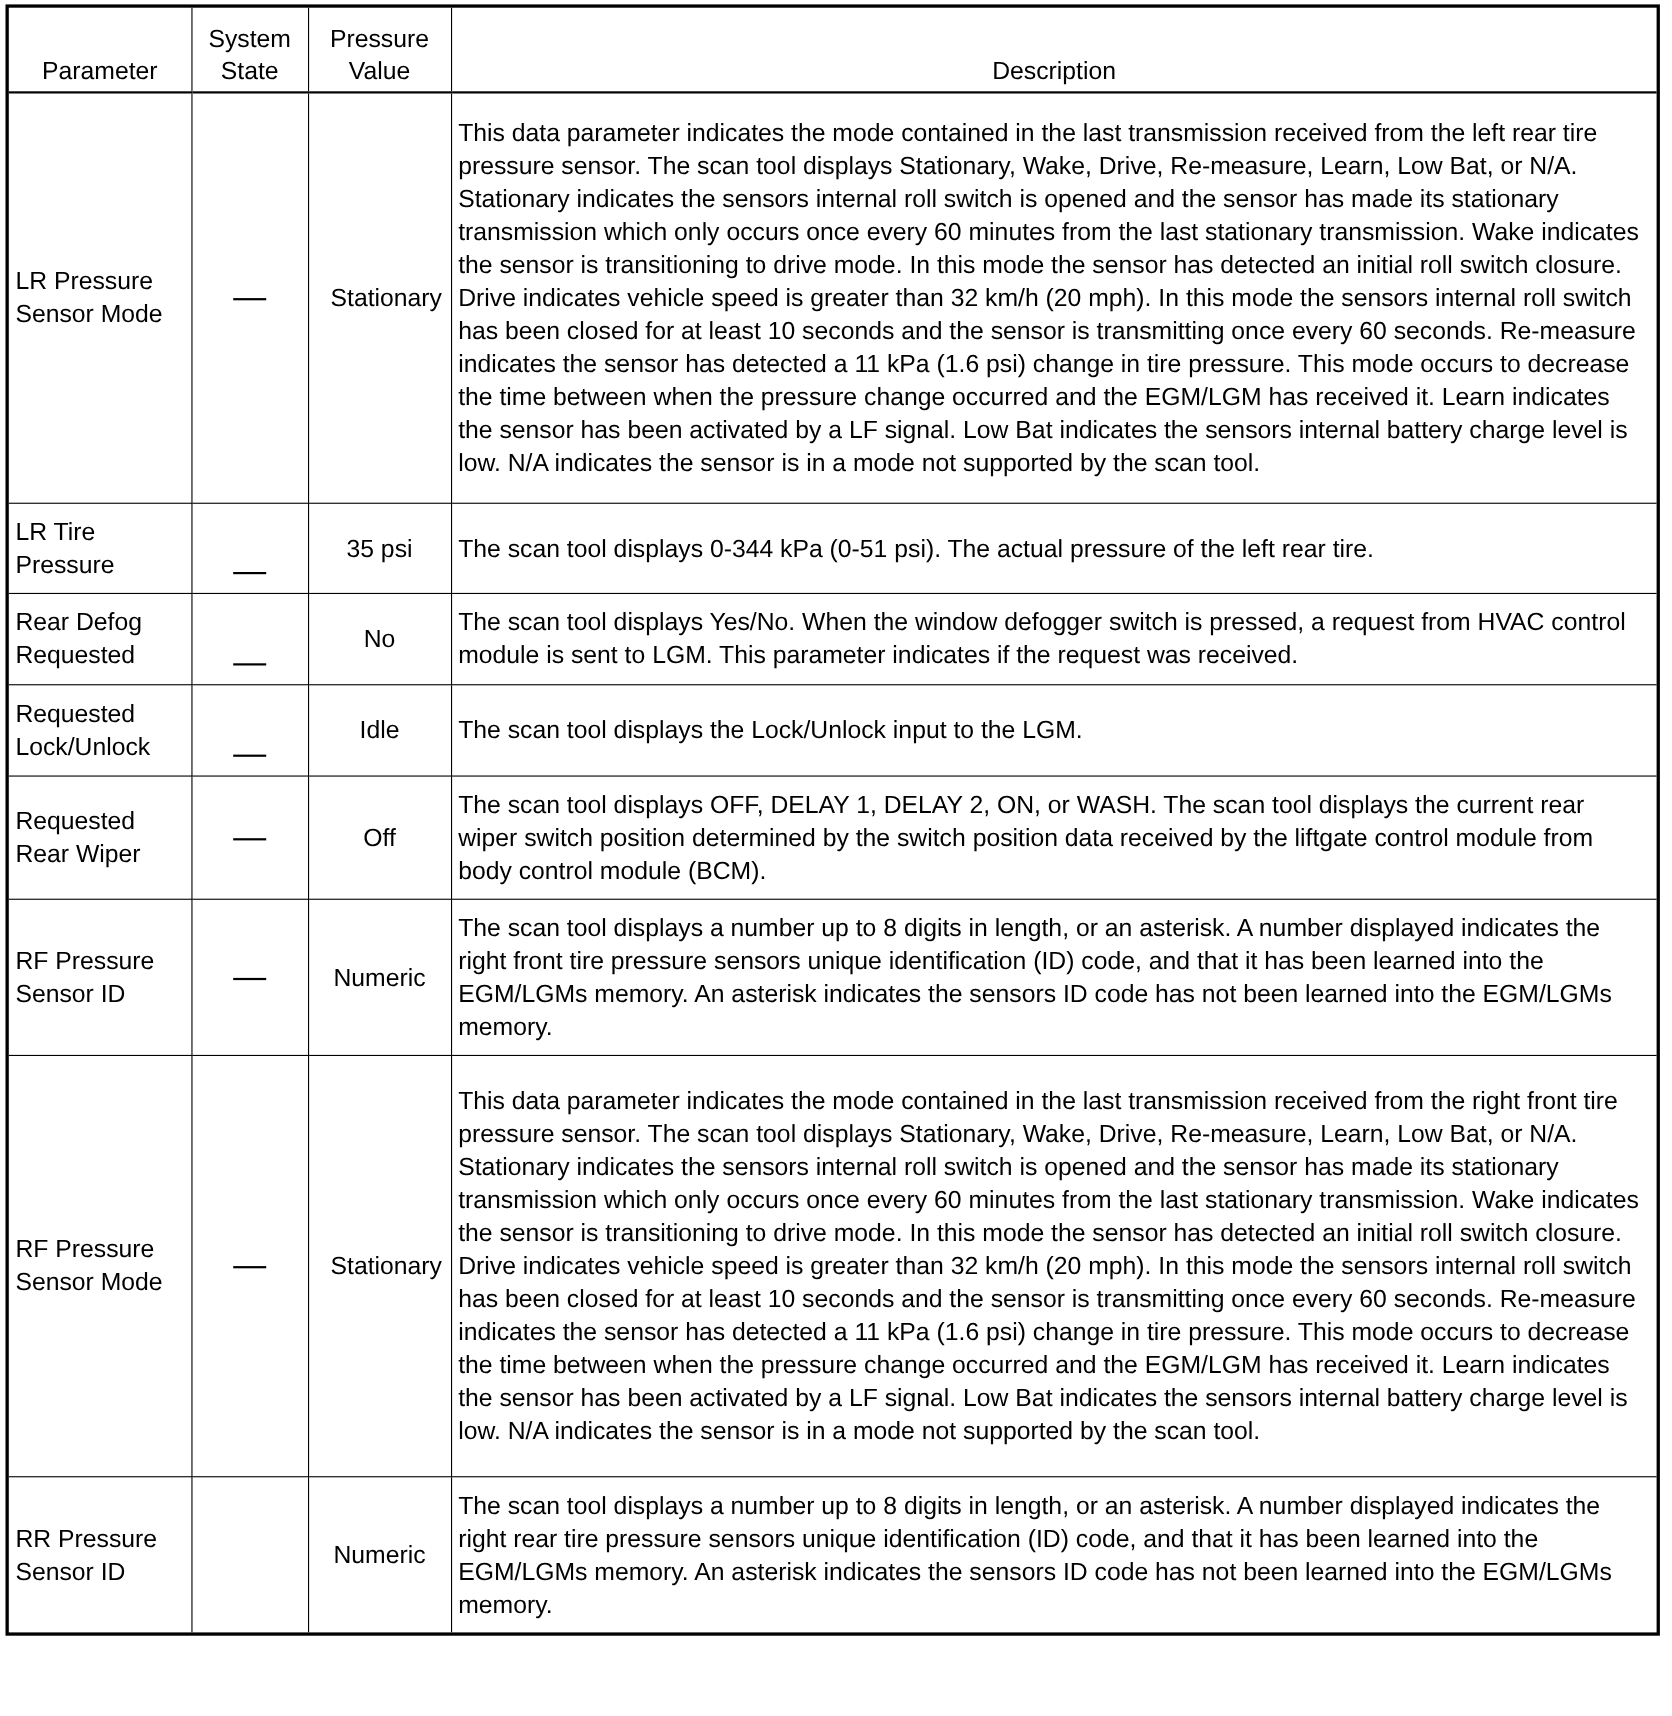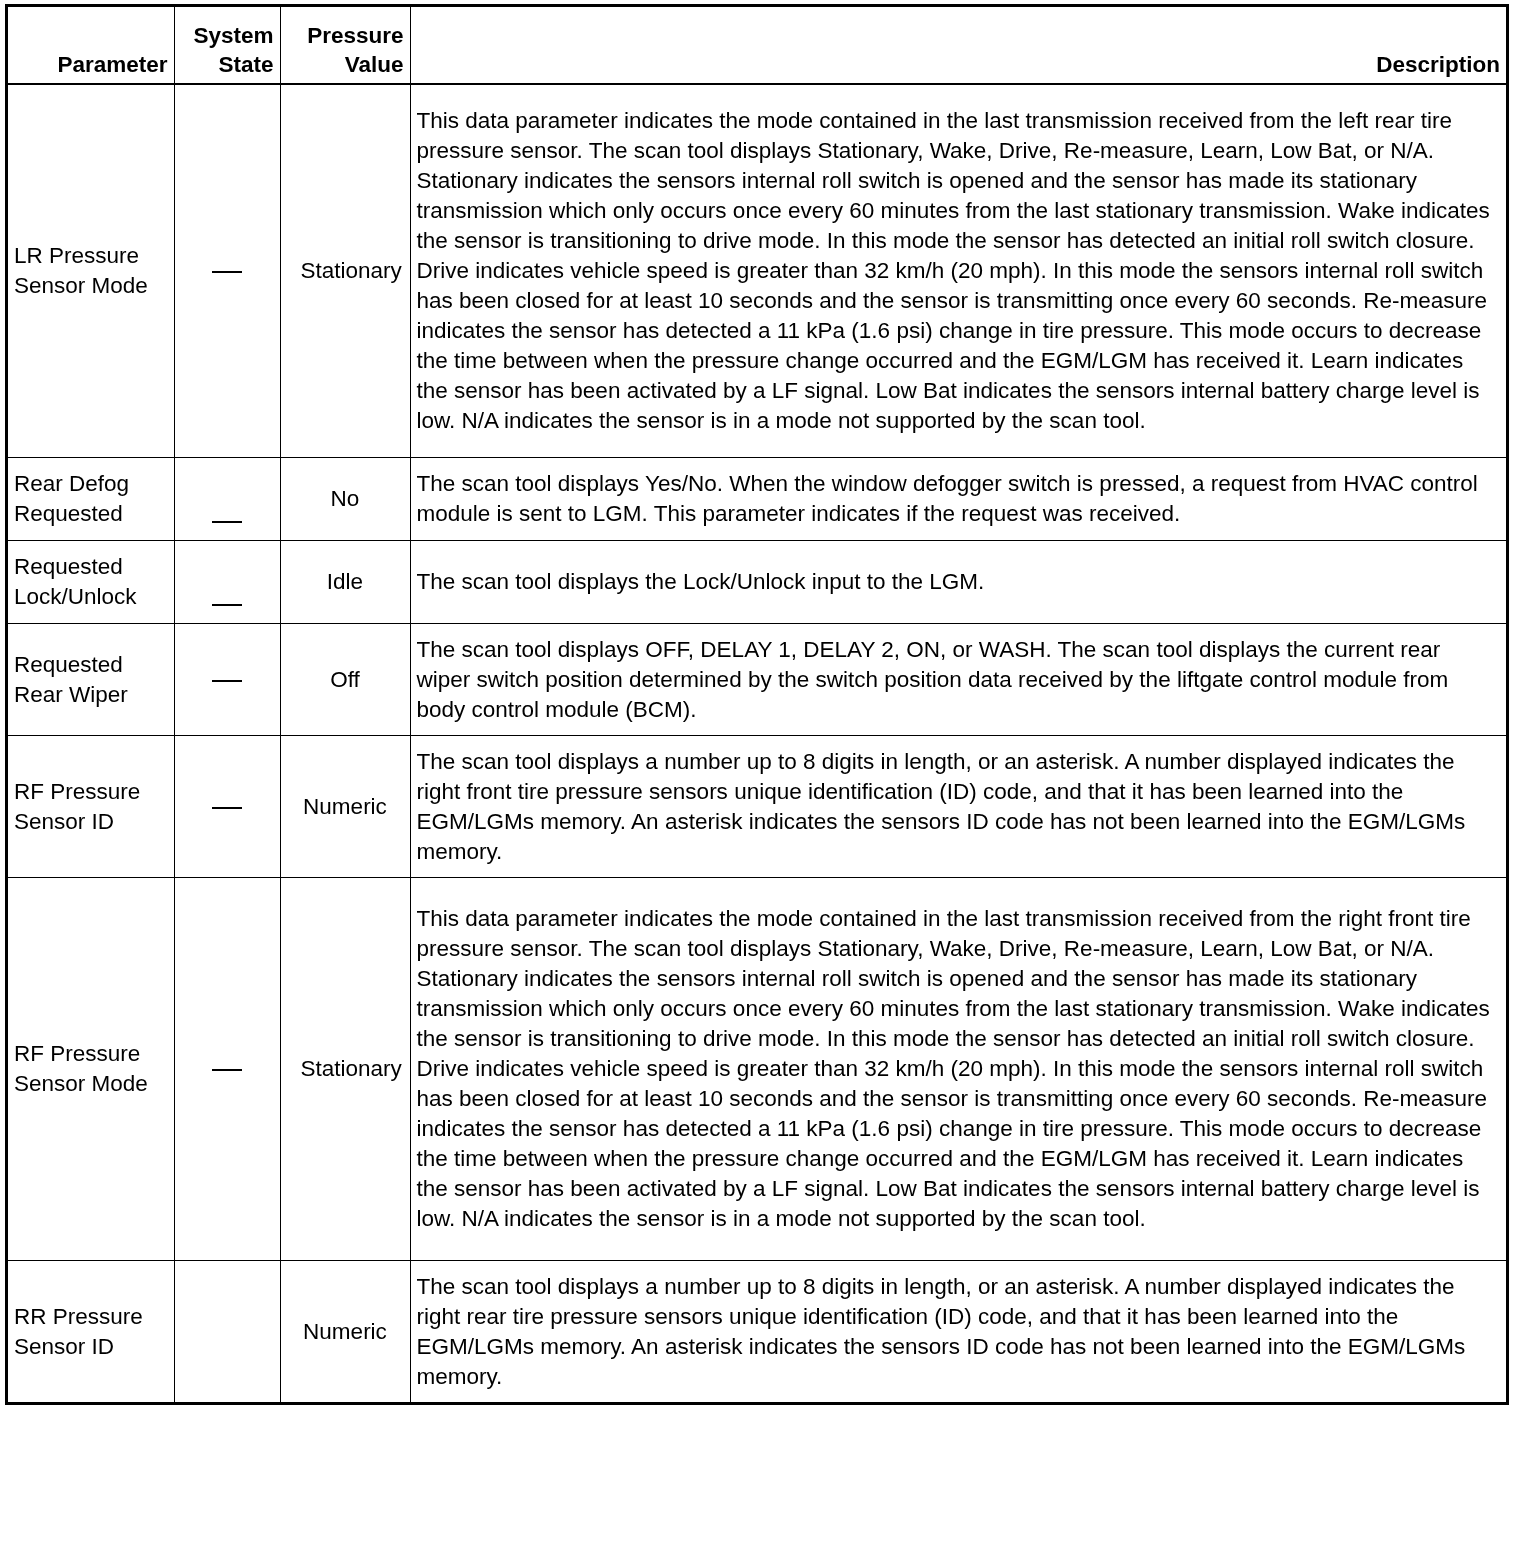--- a/index.html
+++ b/index.html
@@ -26,22 +26,22 @@
     border: 1.5px solid #000;
     padding: 0 6px;
     line-height: 30px;
     vertical-align: middle;
   }
   tr:first-child th { border-top: none; }
   th:first-child, td:first-child { border-left: none; }
   th:last-child, td:last-child { border-right: none; }
   tbody tr:last-child td { border-bottom: none; }
   thead th {
-    font-weight: bold;
-    text-align: right;
+    font-weight: normal;
+    text-align: center;
     vertical-align: bottom;
     height: 72px;
     padding-bottom: 4px;
     line-height: 29px;
     border-bottom: 2.5px solid #000;
   }
   td.param { text-align: left; padding-left: 6px; }
   td.state { text-align: center; vertical-align: middle; }
   td.state.low { vertical-align: bottom; padding-bottom: 4px; }
   td.exp { text-align: center; white-space: nowrap; padding: 0 20px; }
@@ -81,20 +81,27 @@
       </tr>
     </thead>
     <tbody>
       <tr class="r-lrmode">
         <td class="param param-text">LR Pressure
 Sensor Mode</td>
         <td class="state" title="—"><span class="dash"></span></td>
         <td class="exp">Stationary</td>
         <td class="desc">This data parameter indicates the mode contained in the last transmission received from the left rear tire pressure sensor. The scan tool displays Stationary, Wake, Drive, Re-measure, Learn, Low Bat, or N/A. Stationary indicates the sensors internal roll switch is opened and the sensor has made its stationary transmission which only occurs once every 60 minutes from the last stationary transmission. Wake indicates the sensor is transitioning to drive mode. In this mode the sensor has detected an initial roll switch closure. Drive indicates vehicle speed is greater than 32 km/h (20 mph). In this mode the sensors internal roll switch has been closed for at least 10 seconds and the sensor is transmitting once every 60 seconds. Re-measure indicates the sensor has detected a 11 kPa (1.6 psi) change in tire pressure. This mode occurs to decrease the time between when the pressure change occurred and the EGM/LGM has received it. Learn indicates the sensor has been activated by a LF signal. Low Bat indicates the sensors internal battery charge level is low. N/A indicates the sensor is in a mode not supported by the scan tool.</td>
       </tr>
+      <tr class="r-lrtire">
+        <td class="param param-text">LR Tire
+Pressure</td>
+        <td class="state low" title="—"><span class="dash"></span></td>
+        <td class="exp">35 psi</td>
+        <td class="desc">The scan tool displays 0-344 kPa (0-51 psi). The actual pressure of the left rear tire.</td>
+      </tr>
       <tr class="r-defog">
         <td class="param param-text">Rear Defog
 Requested</td>
         <td class="state low" title="—"><span class="dash"></span></td>
         <td class="exp">No</td>
         <td class="desc">The scan tool displays Yes/No. When the window defogger switch is pressed, a request from HVAC control module is sent to LGM. This parameter indicates if the request was received.</td>
       </tr>
       <tr class="r-lock">
         <td class="param param-text">Requested
 Lock/Unlock</td>

